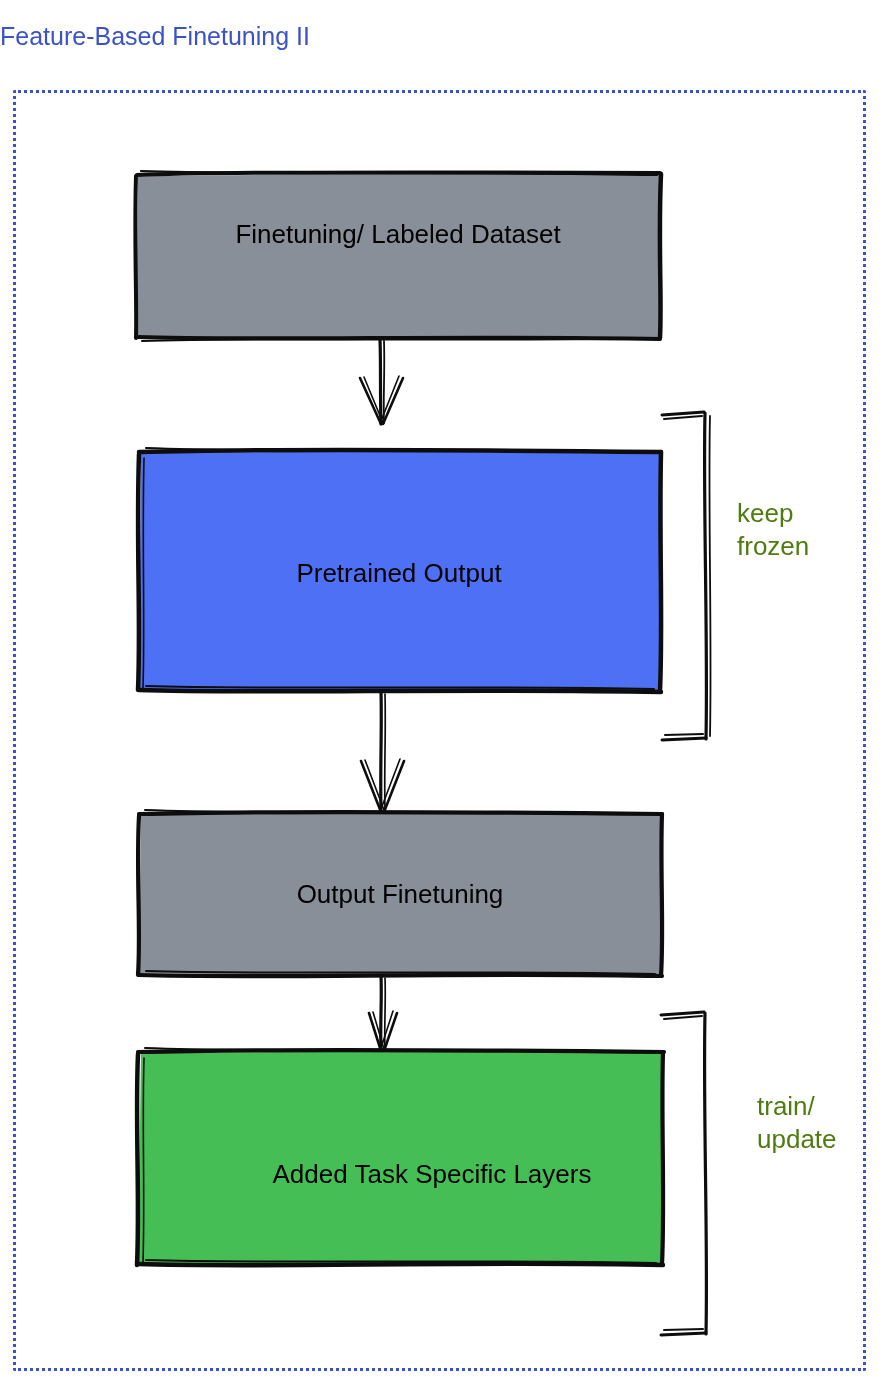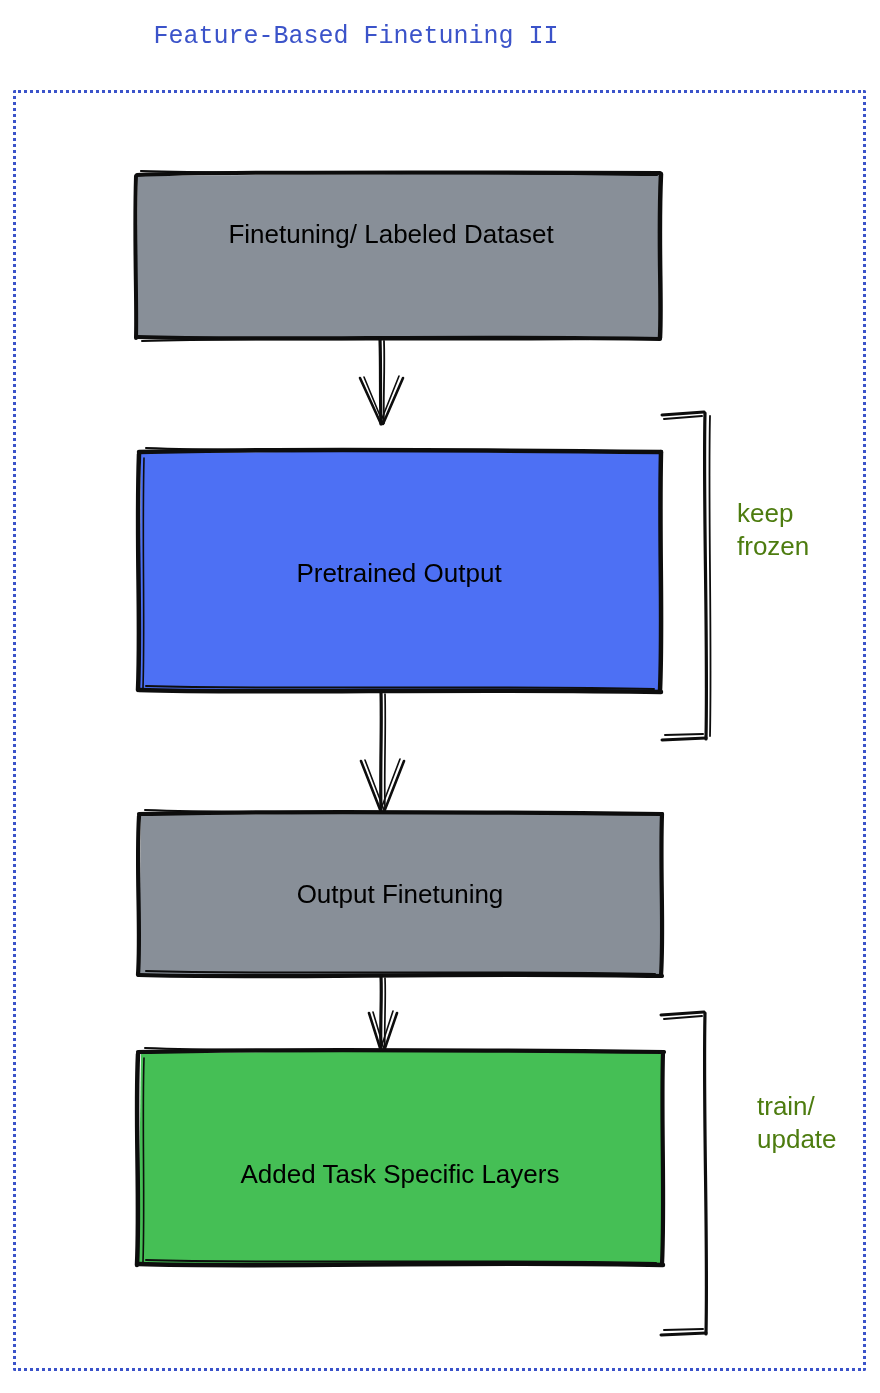--- a/index.html
+++ b/index.html
@@ -18,24 +18,24 @@
     position: absolute;
     left: 0; top: 0;
     width: 880px;
     height: 1393px;
   }
   .title {
     position: absolute;
     left: 0;
     top: 22px;
     width: 712px;
-    text-align: center;
+    text-align: left;
     font-size: 25px;
     color: #3b53c9;
-    font-family: Liberation Mono, monospace;
+    font-family: Liberation Sans, sans-serif;
     letter-spacing: 0px;
     white-space: nowrap;
   }
   .dashed-frame {
     position: absolute;
     left: 13px;
     top: 90px;
     width: 853px;
     height: 1281px;
     border: 3px dotted #3b53c9;
@@ -157,27 +157,27 @@
 
     <g>
       <path d="M661,1015 L704,1012" fill="none" stroke="#0d0d0d" stroke-width="3" stroke-linecap="round"></path>
       <path d="M664,1019 L702,1016" fill="none" stroke="#0d0d0d" stroke-width="2" stroke-linecap="round"></path>
       <path d="M705,1013 C703,1110 708,1240 706,1334" fill="none" stroke="#0d0d0d" stroke-width="3.2" stroke-linecap="round"></path>
       <path d="M661,1335 L706,1333" fill="none" stroke="#0d0d0d" stroke-width="3" stroke-linecap="round"></path>
       <path d="M664,1330 L703,1329" fill="none" stroke="#0d0d0d" stroke-width="2" stroke-linecap="round"></path>
     </g>
   </svg>
 
-  <div class="box-label" style="left:128px; top:219px; width:526px;">Finetuning/ Labeled Dataset</div>
+  <div class="box-label" style="left:135px; top:219px; width:526px;">Finetuning/ Labeled Dataset</div>
 
   <div class="box-label" style="left:137px; top:558px; width:524px;">Pretrained Output</div>
 
   <div class="box-label" style="left:138px; top:879px; width:524px;">Output Finetuning</div>
 
-  <div class="box-label" style="left:136px; top:1159px; width:528px;">Added Task Specific Layers</div>
+  <div class="box-label" style="left:136px; top:1159px; width:528px;padding-left:32px;">Added Task Specific Layers</div>
 
   <div class="side-label" style="left:737px; top:497px;">keep
 frozen</div>
 
   <div class="side-label" style="left:737px; top:1090px;margin-left:20px;">train/
 update</div>
 
 </div>
 
 </body></html>

